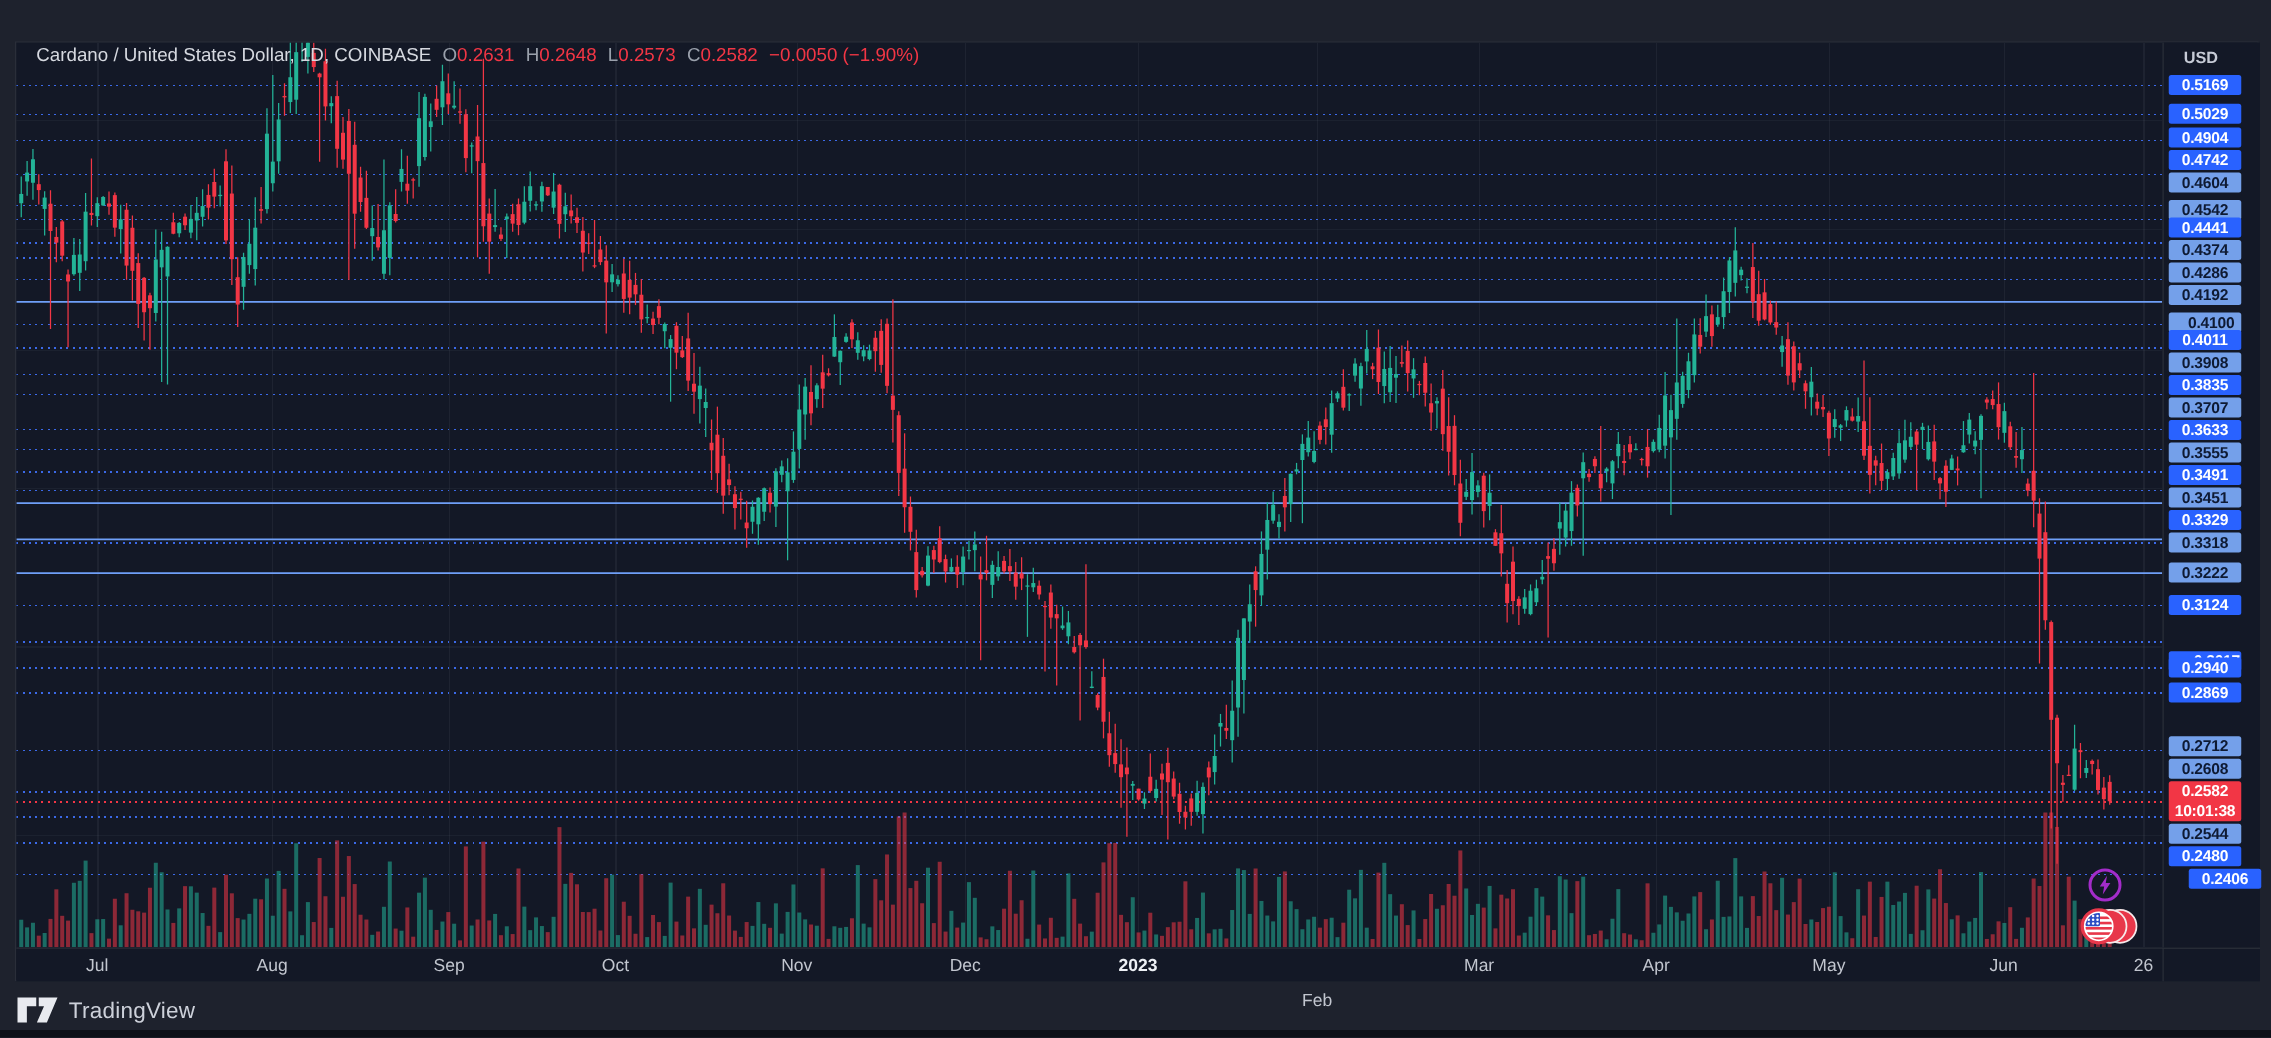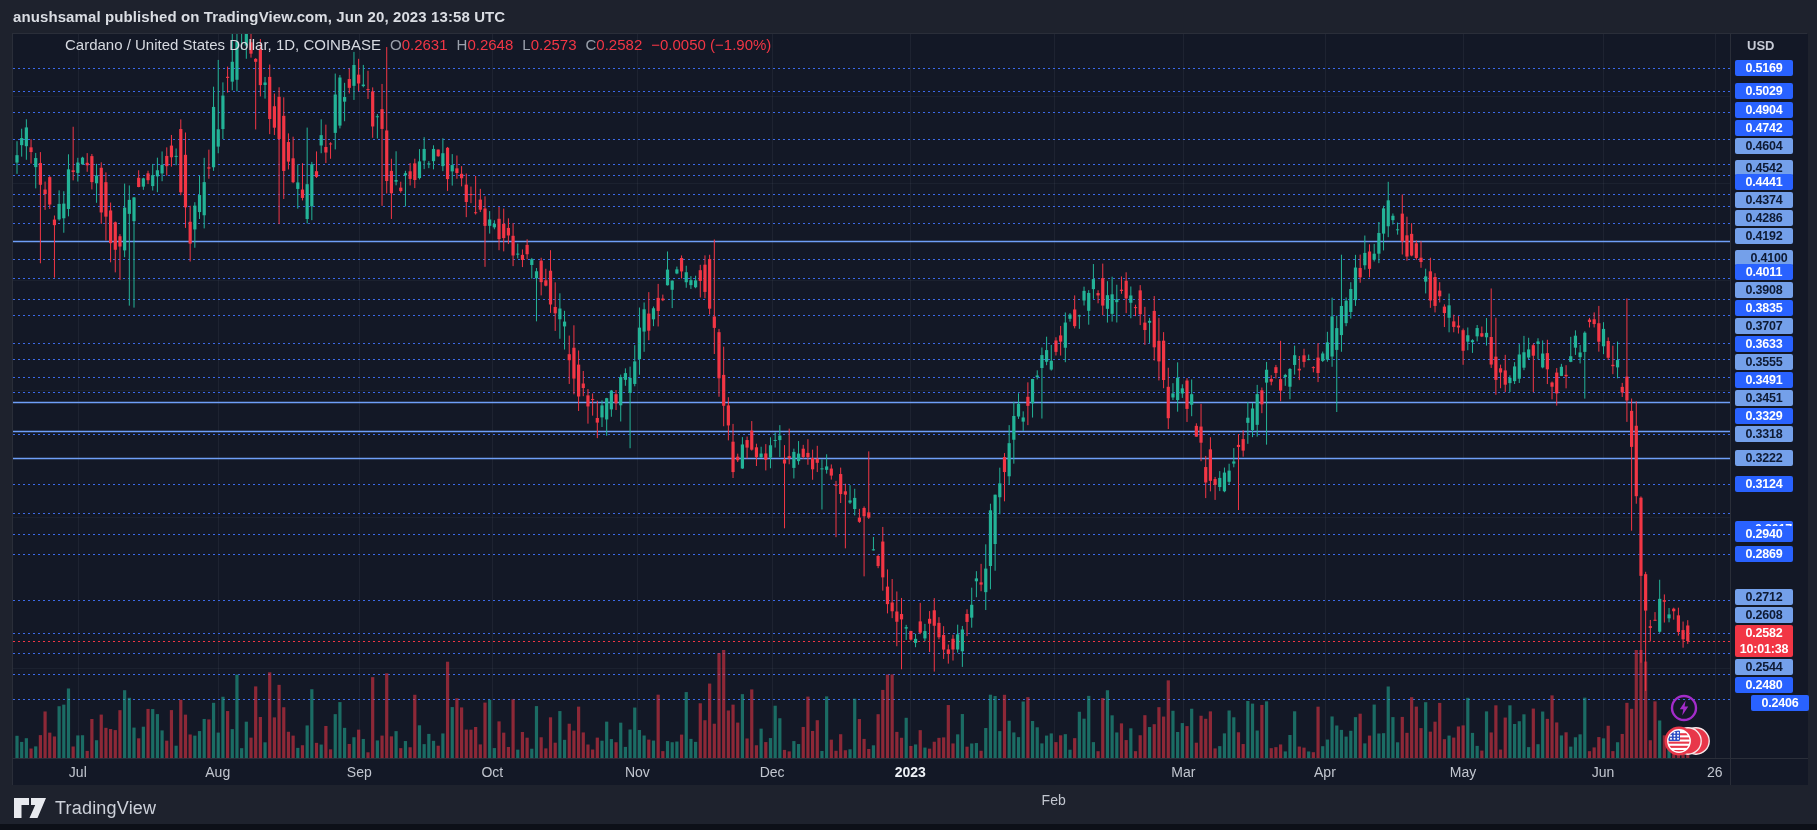--- a/index.html
+++ b/index.html
@@ -15,21 +15,21 @@
   
   #banner{position:absolute;left:13px;top:6px;height:22px;line-height:22px;
     color:#dadde3;font-size:15px;font-weight:600;letter-spacing:.1px;}
   
   #snapshot{position:absolute;left:12px;top:33px;width:1795px;height:752px;
     background:var(--bg-chart);border:1px solid var(--frame);}
   #plot{position:absolute;left:0;top:0;width:1717px;height:724px;overflow:hidden;}
   #plot svg{display:block;}
   
   #legend{position:absolute;left:16px;top:2px;z-index:30;font-size:15px;line-height:17px;}
-  .legend-row{height:17px;white-space:nowrap;margin-left:36px;}
+  .legend-row{height:17px;white-space:nowrap;}
   .legend-title{color:#d6d9e0;}
   .ohlc-group{margin-left:9px;}
   .ohlc-k{color:#9aa0ab;}
   .legend-val{color:var(--red);}
   .legend-change{margin-left:9px;color:var(--red);}
   .vol-label{color:#aeb2bb;}
   .vol-value{color:var(--red);margin-left:7px;}
   
   #price-axis{position:absolute;left:1717px;top:0;width:78px;height:724px;
     border-left:1px solid var(--frame);background:var(--bg-chart);z-index:20;}
@@ -54,21 +54,20 @@
   
   #footer{position:absolute;left:13px;top:795px;height:26px;display:flex;align-items:center;}
   #tv-word{color:#cdd1da;font-size:18px;font-weight:500;margin-left:8px;letter-spacing:.2px;}
   #bottom-strip{position:absolute;left:0;top:824px;width:1817px;height:6px;background:#0d1018;}
 </style>
 </head>
 <body>
 
 <div id="stage">
 
-  <div id="banner">anushsamal published on TradingView.com, Jun 20, 2023 13:58 UTC</div>
 
   <div id="snapshot">
 
     <div id="plot">
       <svg id="plot-svg" width="1717" height="724" xmlns="http://www.w3.org/2000/svg">
           <line x1="65.328" y1="0" x2="65.328" y2="724" stroke="rgba(140,150,170,0.09)" stroke-width="1" shape-rendering="crispEdges"></line>
           <line x1="205.22" y1="0" x2="205.22" y2="724" stroke="rgba(140,150,170,0.09)" stroke-width="1" shape-rendering="crispEdges"></line>
           <line x1="346.81800000000004" y1="0" x2="346.81800000000004" y2="724" stroke="rgba(140,150,170,0.09)" stroke-width="1" shape-rendering="crispEdges"></line>
           <line x1="479.886" y1="0" x2="479.886" y2="724" stroke="rgba(140,150,170,0.09)" stroke-width="1" shape-rendering="crispEdges"></line>
           <line x1="624.896" y1="0" x2="624.896" y2="724" stroke="rgba(140,150,170,0.09)" stroke-width="1" shape-rendering="crispEdges"></line>

